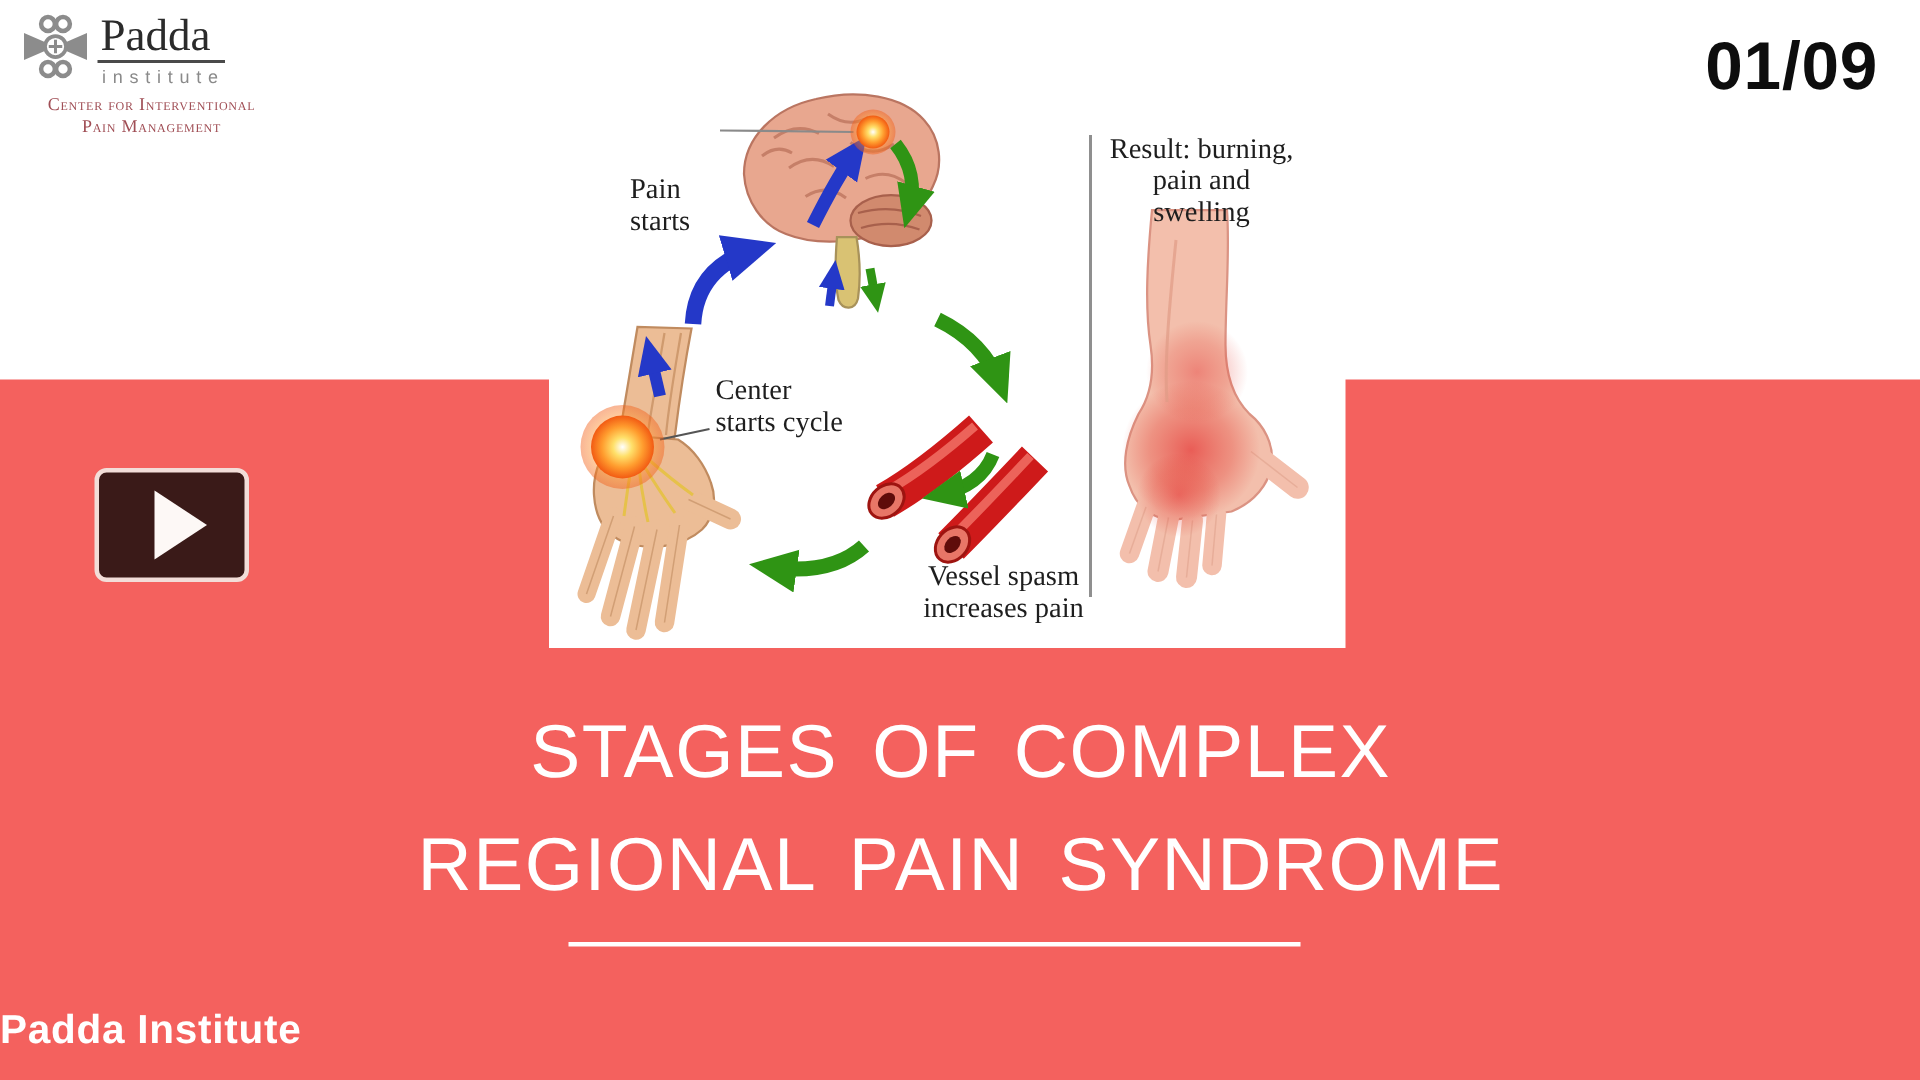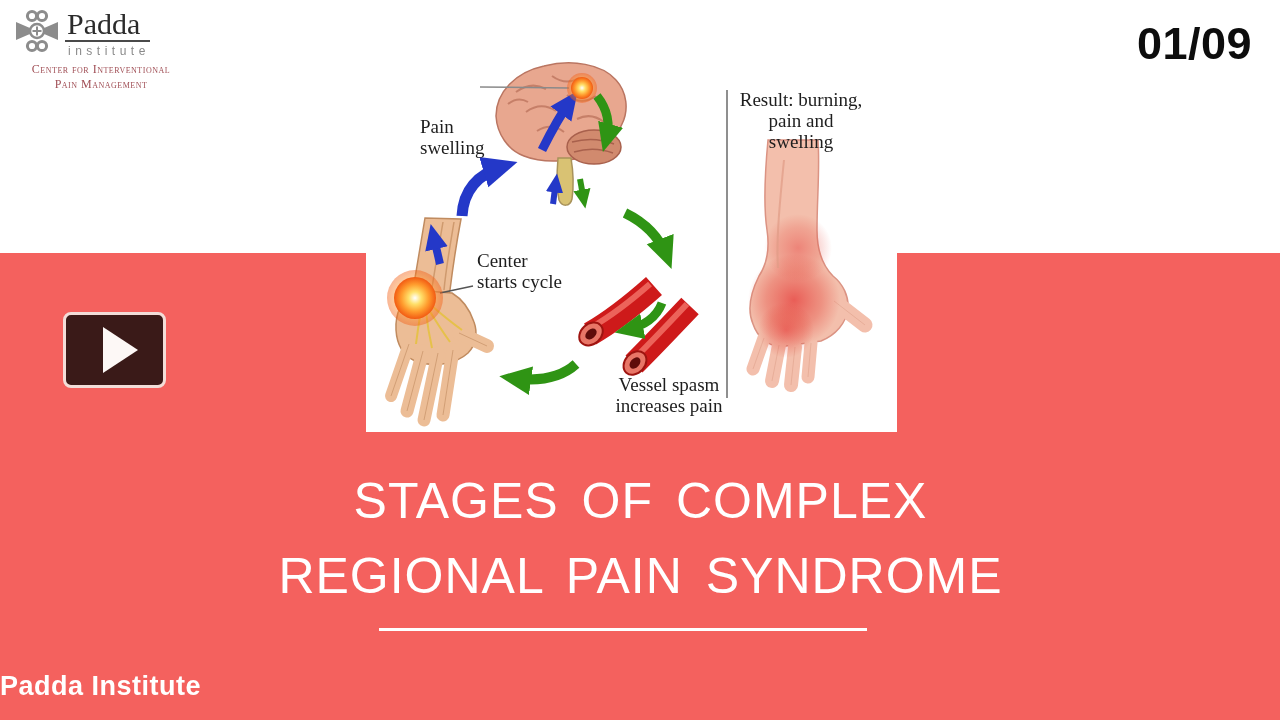--- a/index.html
+++ b/index.html
@@ -187,21 +187,21 @@
         <circle cx="216" cy="88" r="11" fill="url(#burst)"></circle>
       </g>
       <g>
         <circle cx="49" cy="298" r="28" fill="url(#burst)" opacity="0.45"></circle>
         <circle cx="49" cy="298" r="21" fill="url(#burst)"></circle>
       </g>
     </svg>
 
     <div class="lbl" style="left:54px; top:72px;margin-top:44px;">
       <div>Pain</div>
-      <div>swelling</div>
+      <div>starts</div>
     </div>
     <div class="lbl" style="left:111px; top:250px;">
       <div>Center</div>
       <div>starts cycle</div>
     </div>
     <div class="lbl center" style="left:369px; top:89px; width:132px;">
       <div>Result: burning,</div>
       <div>pain and swelling</div>
     </div>
     <div class="lbl center" style="left:237px; top:374px; width:132px;">

